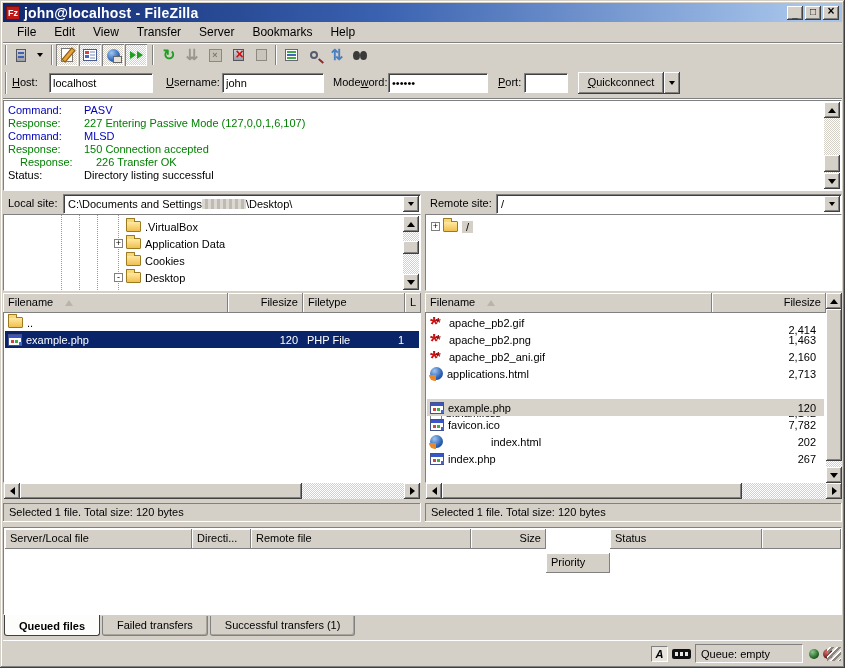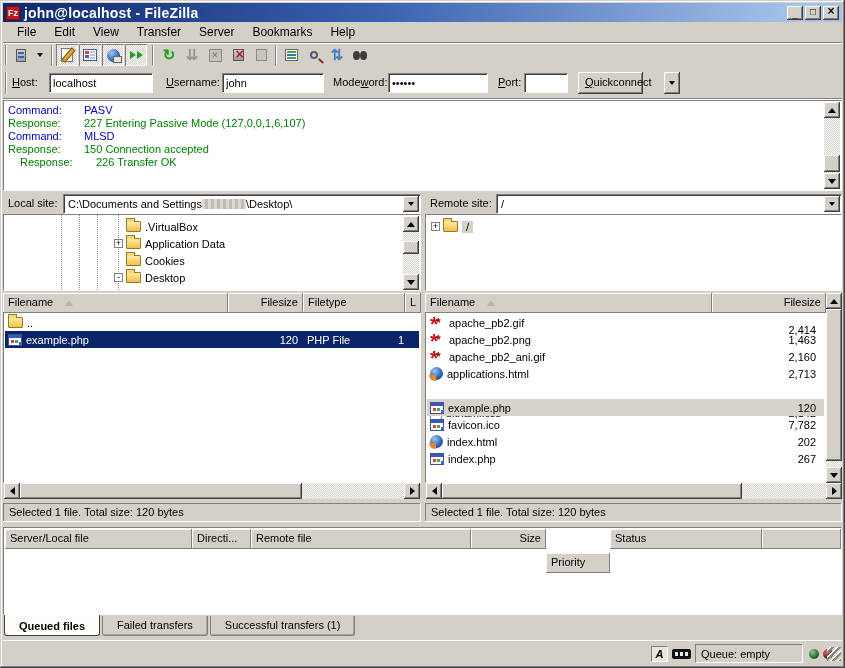--- a/index.html
+++ b/index.html
@@ -239,33 +239,34 @@
   <div class="abs qcbar">
     <div class="vgroove abs" style="left:2px;top:4px;height:22px;"></div>
     <span class="qc-label" style="left:9px;"><u>H</u><span>ost:</span></span>
     <input class="qc-input" style="left: 46px; width: 104px;" value="localhost">
     <span class="qc-label" style="left:163px;"><u>U</u><span>sername:</span></span>
     <input class="qc-input" style="left: 219px; width: 102px;" value="john">
     <span class="qc-label" style="left:330px;"><span>Mode</span><u>w</u><span>ord:</span></span>
     <input class="qc-input" style="left: 385px; width: 100px;" value="••••••">
     <span class="qc-label" style="left:495px;"><u>P</u><span>ort:</span></span>
     <input class="qc-input" style="left: 521px; width: 44px;" value="">
-    <div class="qc-btn raised" style="left:575px;width:65px;padding-left:7px;"><u>Q</u><span>uickconnect</span></div>
+    <div class="qc-btn raised" style="left:575px;width:86px;"><u>Q</u><span>uickconnect</span></div>
     <div class="qc-btn raised" style="left:661px;width:16px;display:flex;align-items:center;justify-content:center;padding-top:0;">
         <span class="drop-tri"></span>
       </div>
   </div>
   <div class="abs hgroove" style="left:3px;top:98px;width:839px;"></div>
 
   <div class="abs log">
     <div class="log-line t-command" style="top:3px;"><span class="lab">Command:</span><span>PASV</span></div>
     <div class="log-line t-response" style="top:16px;"><span class="lab">Response:</span><span>227 Entering Passive Mode (127,0,0,1,6,107)</span></div>
     <div class="log-line t-command" style="top:29px;"><span class="lab">Command:</span><span>MLSD</span></div>
     <div class="log-line t-response" style="top:42px;"><span class="lab">Response:</span><span>150 Connection accepted</span></div>
     <div class="log-line t-response" style="top:55px;margin-left:12px;"><span class="lab">Response:</span><span>226 Transfer OK</span></div>
+    <div class="log-line t-status" style="top:68px;"><span class="lab">Status:</span><span>Directory listing successful</span></div>
 
     <div class="abs sb-track" style="right:1px;top:1px;width:16px;height:87px;">
       <div class="sb-btn raised" style="top:0;right:0;">
           <span class="arr-up"></span>
         </div>
       <div class="sb-thumb raised" style="top:53px;right:0;width:16px;height:17px;"></div>
       <div class="sb-btn raised" style="bottom:0;right:0;">
           <span class="arr-dn"></span>
         </div>
     </div>
@@ -403,21 +404,21 @@
           <span class="fname" style="flex:1;">example.php</span>
           <span class="num" style="flex:0 0 90px;padding-right:8px;">120</span>
         </div>
       <div class="frow" style="top:103px;">
           <span class="fi fi-php"></span>
           <span class="fname" style="flex:1;">favicon.ico</span>
           <span class="num" style="flex:0 0 90px;padding-right:8px;">7,782</span>
         </div>
       <div class="frow" style="top:120px;">
           <span class="fi fi-html"></span>
-          <span class="fname" style="flex:1;">index.html</span>
+          <span class="fname" style="flex:1;margin-left:44px;">index.html</span>
           <span class="num" style="flex:0 0 90px;padding-right:8px;">202</span>
         </div>
       <div class="frow" style="top:137px;">
           <span class="fi fi-php"></span>
           <span class="fname" style="flex:1;">index.php</span>
           <span class="num" style="flex:0 0 90px;padding-right:8px;">267</span>
         </div>
     </div>
 
     <div class="abs sb-track" style="left:401px;top:0;width:16px;height:190px;">

